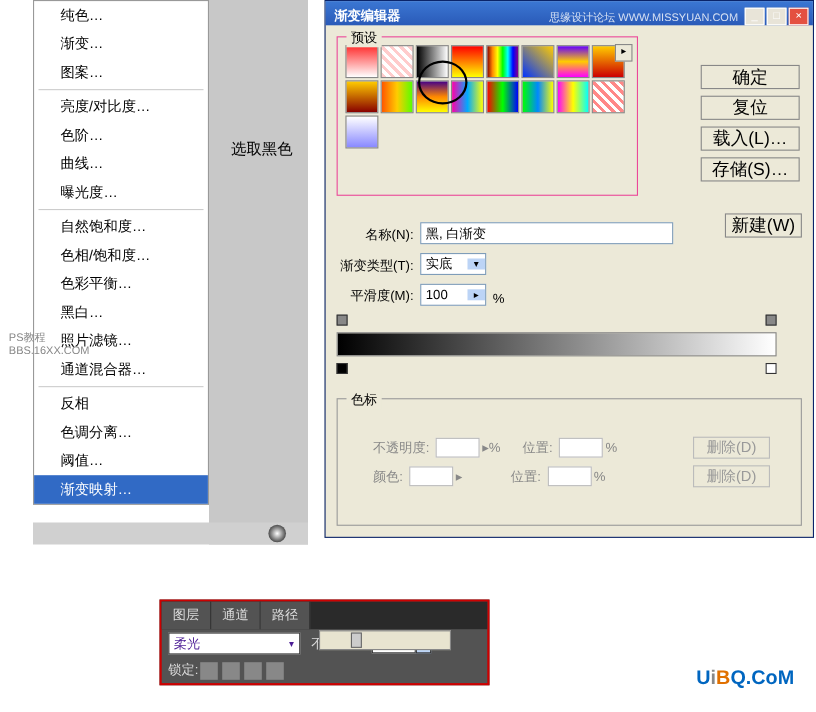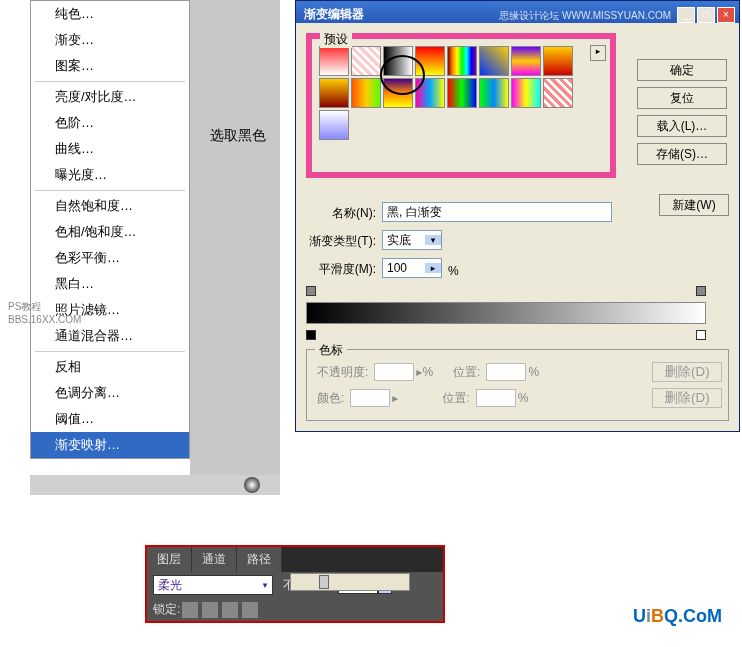--- a/index.html
+++ b/index.html
@@ -18,37 +18,37 @@
 .watermark { position: absolute; left: 8px; top: 300px; font-size: 10px; color: #888; }
 
 
 .dialog { position: absolute; left: 295px; top: 0; width: 445px; background: #ece9d8; border: 1px solid #0a246a; font-size: 12px; }
 .titlebar { height: 22px; background: linear-gradient(#3b77d3, #2a5ab8); color: #fff; display: flex; align-items: flex-end; padding: 0 4px; }
 .titlebar-text { flex: 1; font-weight: bold; padding-left: 4px; }
 .titlebar-note { font-size: 10px; opacity: 0.8; margin-right: 4px; }
 .tbtn { width: 18px; height: 16px; background: #e8e4d8; border: 1px solid #fff; margin-left: 2px; font-size: 10px; text-align: center; line-height: 14px; cursor: pointer; }
 .tbtn.close { background: #e45040; color: #fff; }
 .dlg-body { padding: 10px; position: relative; }
-.preset-box { border: 6px solid #ec4899; padding: 6px; width: 310px; height: 145px; position: relative; }
+.preset-box { border: 1px solid #ec4899; padding: 6px; width: 274px; height: 145px; position: relative; }
 .preset-legend { position: absolute; top: -8px; left: 8px; background: #ece9d8; padding: 0 4px; font-size: 12px; }
 .swatches { display: flex; flex-wrap: wrap; width: 280px; }
 .swatch { width: 30px; height: 30px; border: 1px solid #888; margin: 1px; }
 .arrow-btn { position: absolute; right: 4px; top: 6px; width: 16px; height: 16px; border: 1px solid #888; background: #ece9d8; font-size: 9px; text-align: center; cursor: pointer; }
 .btn-col { position: absolute; right: 12px; top: 36px; width: 90px; }
-.winbtn { display: block; width: 100%; height: 22px; background: #ece9d8; border: 1px solid #888; margin-bottom: 6px; font-size: 12px; cursor: pointer; }
+.winbtn { display: block; width: 100%; height: 22px; background: #ece9d8; border: 1px solid #888; margin-bottom: 6px; font-size: 16px; cursor: pointer; }
 .form-row { display: flex; align-items: flex-end; margin: 8px 0; }
 .form-row label { width: 70px; text-align: right; margin-right: 6px; }
 .text-input { border: 1px solid #7f9db9; background: #fff; height: 20px; padding: 0 4px; font-size: 12px; }
 .combo { border: 1px solid #7f9db9; background: #fff; height: 20px; width: 60px; display: inline-flex; align-items: center; }
 .combo span { flex: 1; padding: 0 4px; }
 .combo .drop { width: 16px; background: #bcd4f6; text-align: center; font-size: 9px; cursor: pointer; }
 .grad-bar { width: 400px; height: 22px; border: 1px solid #888; background: linear-gradient(to right, #000, #fff); margin: 6px 0; }
 .stops { display: flex; justify-content: space-between; width: 400px; }
 .stop { width: 10px; height: 10px; background: #888; border: 1px solid #333; }
-.colorstop-box { border: 1px solid #999; padding: 6px; margin-top: 9px; position: relative; }
+.colorstop-box { border: 1px solid #999; padding: 28px; margin-top: 22px; position: relative; }
 .cs-legend { position: absolute; top: -8px; left: 8px; background: #ece9d8; padding: 0 4px; }
 .cs-row { display: flex; align-items: center; margin: 6px 0; font-size: 12px; color: #888; }
 .cs-row label { margin: 0 4px; }
 .cs-row .field { width: 40px; height: 18px; border: 1px solid #bbb; background: #fff; margin: 0 2px; }
 .cs-row .del { margin-left: auto; width: 70px; height: 20px; border: 1px solid #bbb; background: #ece9d8; color: #999; }
 
 
 .layers { position: absolute; left: 145px; top: 545px; width: 300px; border: 2px solid #c00; background: #535353; color: #ddd; font-size: 12px; }
 .ltabs { display: flex; background: #2a2a2a; }
 .ltab { padding: 4px 10px; background: #535353; border-right: 1px solid #333; cursor: pointer; }

